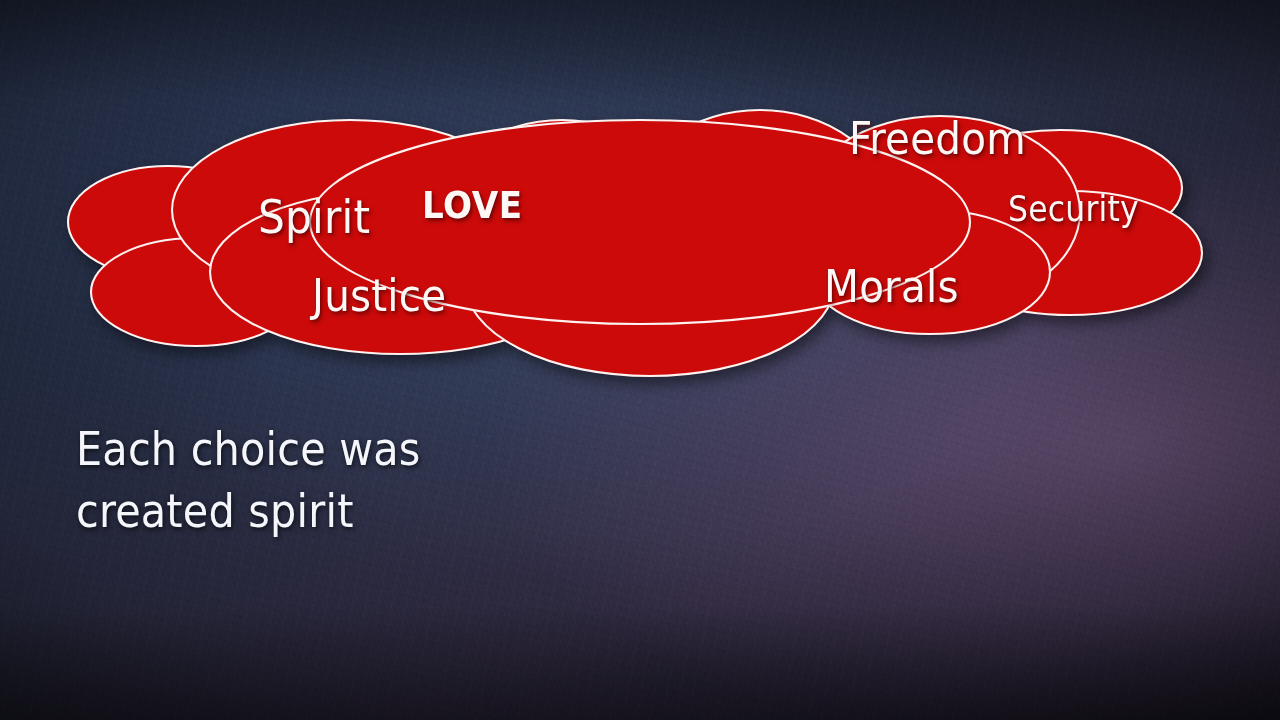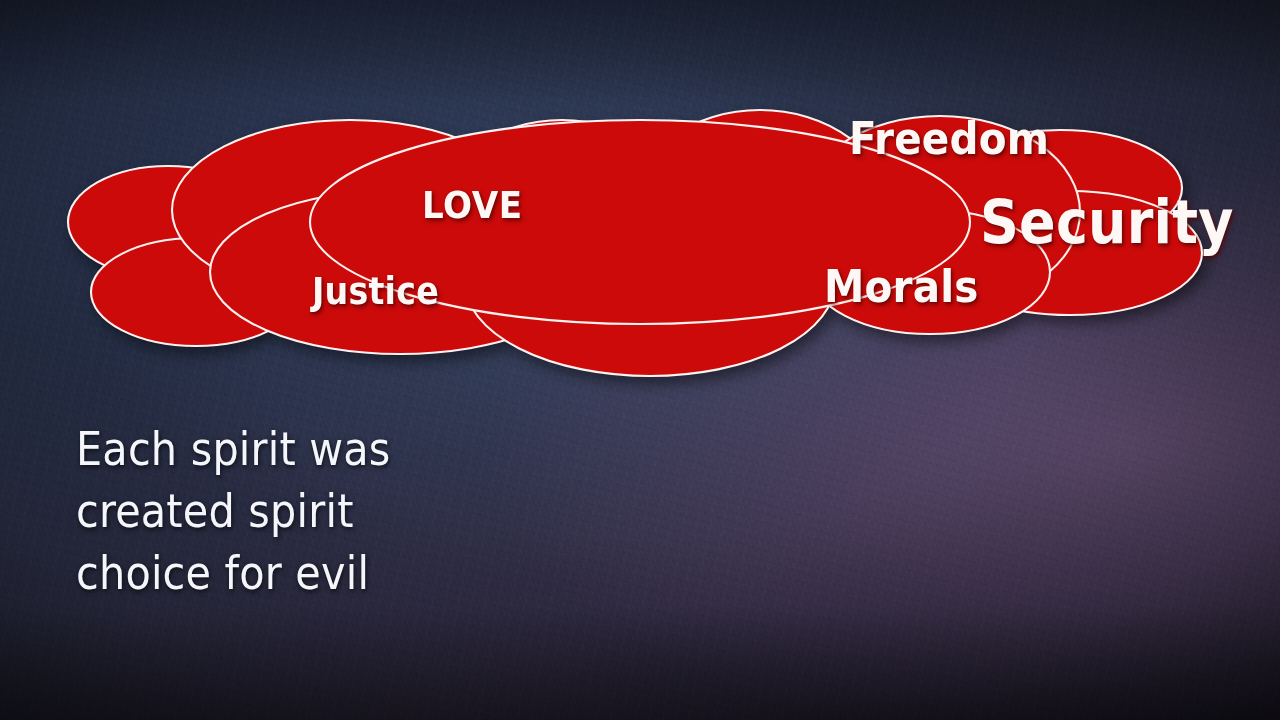--- a/index.html
+++ b/index.html
@@ -74,29 +74,29 @@
     filter: drop-shadow(5px 7px 7px rgba(0,0,0,0.45));
   }
 
   
   .cloud-label {
     position: absolute;
     color: #fdf8f6;
     white-space: nowrap;
     line-height: 1;
     text-shadow: 2px 3px 4px rgba(80, 0, 0, 0.60), 1px 1px 2px rgba(90,10,10,0.5);
-    font-weight: 700;
+    font-weight: 400;
     font-stretch: condensed;
     letter-spacing: 0.2px;
   }
   #label-spirit   { left: 258px; top: 193px; font-size: 47px; }
   #label-love     { left: 422px; top: 186px; font-size: 38px; font-weight: 600; letter-spacing: 0.6px; }
-  #label-justice  { left: 312px; top: 273px; font-size: 37px; text-align: right; }
+  #label-justice  { left: 312px; top: 273px; font-size: 45px; text-align: right; }
   #label-freedom  { left: 849px; top: 116px; font-size: 45px; }
-  #label-security { left: 980px; top: 192px; font-size: 60px; }
+  #label-security { left: 1008px; top: 192px; font-size: 35px; }
   #label-morals   { left: 824px; top: 264px; font-size: 45px; }
 
   
   #caption {
     position: absolute;
     left: 76px;
     top: 418px;
     color: #f4f6fb;
     font-size: 46px;
     line-height: 62px;
@@ -134,30 +134,30 @@
         <ellipse class="lobe" cx="760" cy="208" rx="128" ry="98"></ellipse>
         <ellipse class="lobe" cx="940" cy="212" rx="140" ry="96"></ellipse>
         <ellipse class="lobe" cx="400" cy="272" rx="190" ry="82"></ellipse>
         <ellipse class="lobe" cx="650" cy="282" rx="185" ry="94"></ellipse>
         <ellipse class="lobe" cx="930" cy="272" rx="120" ry="62"></ellipse>
         <ellipse class="lobe" cx="640" cy="222" rx="330" ry="102"></ellipse>
       </g>
     </svg>
   </div>
 
+  <div class="cloud-label" id="label-spirit">Spirit</div>
 
   <div class="cloud-label" id="label-love">LOVE</div>
 
   <div class="cloud-label" id="label-justice">Justice</div>
 
   <div class="cloud-label" id="label-freedom">Freedom</div>
 
   <div class="cloud-label" id="label-security">Security</div>
 
   <div class="cloud-label" id="label-morals">Morals</div>
 
   <div id="caption">
-    <span class="cap-line">Each spirit was</span>
+    <span class="cap-line">Each choice was</span>
     <span class="cap-line">created spirit</span>
-    <span class="cap-line">choice for evil</span>
   </div>
 
 </div>
 
 </body></html>

